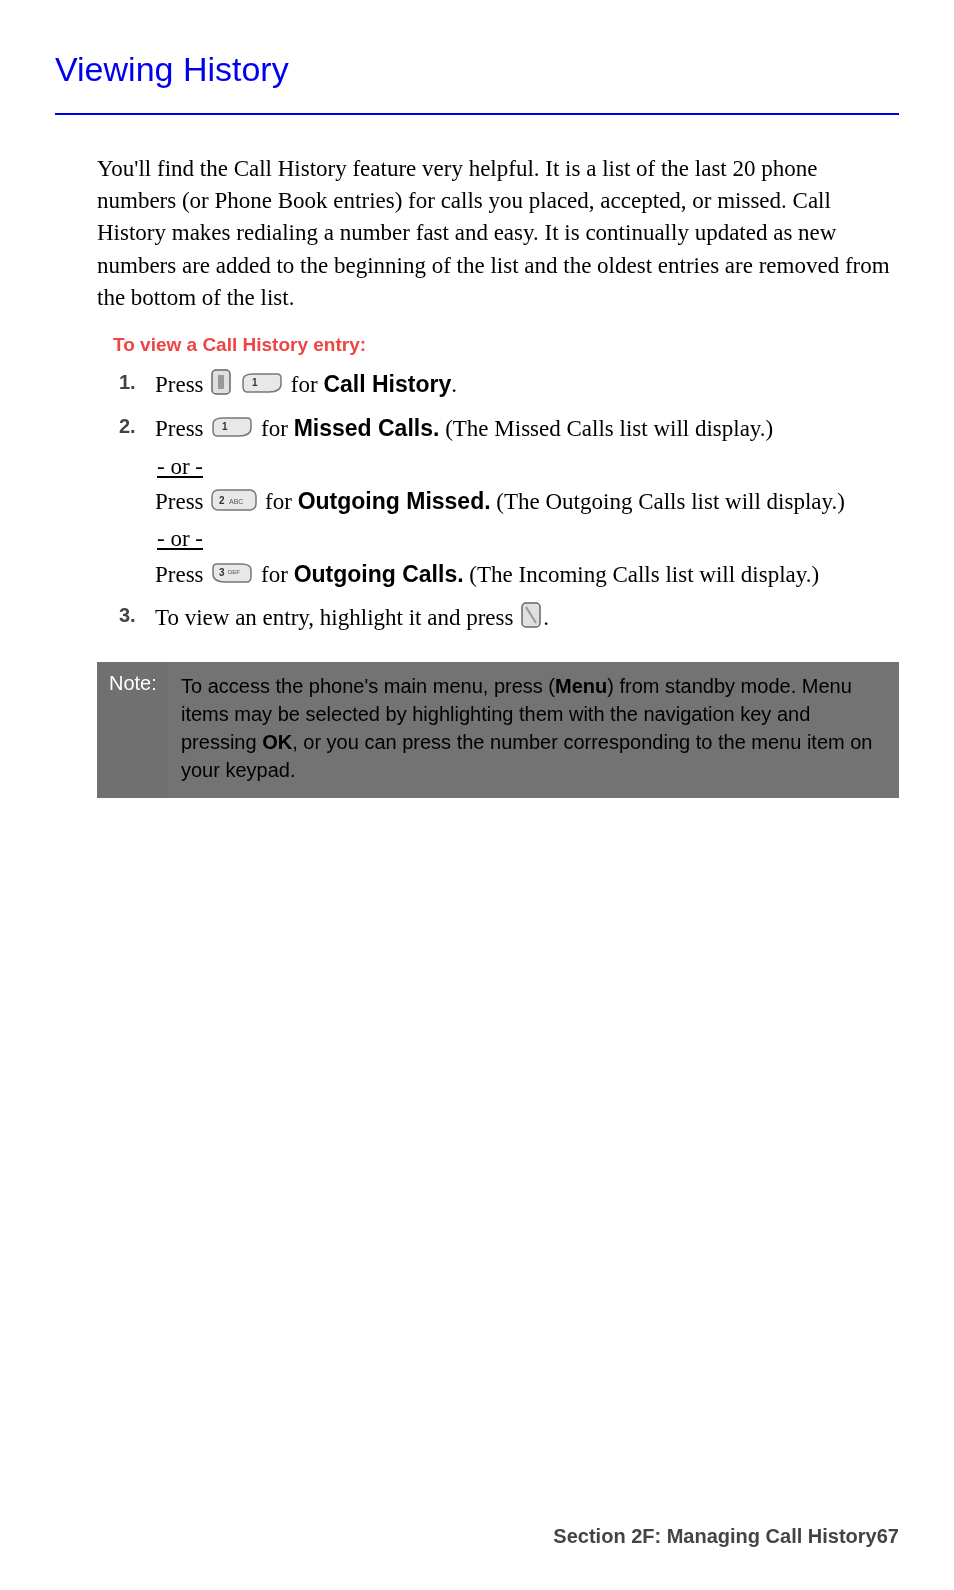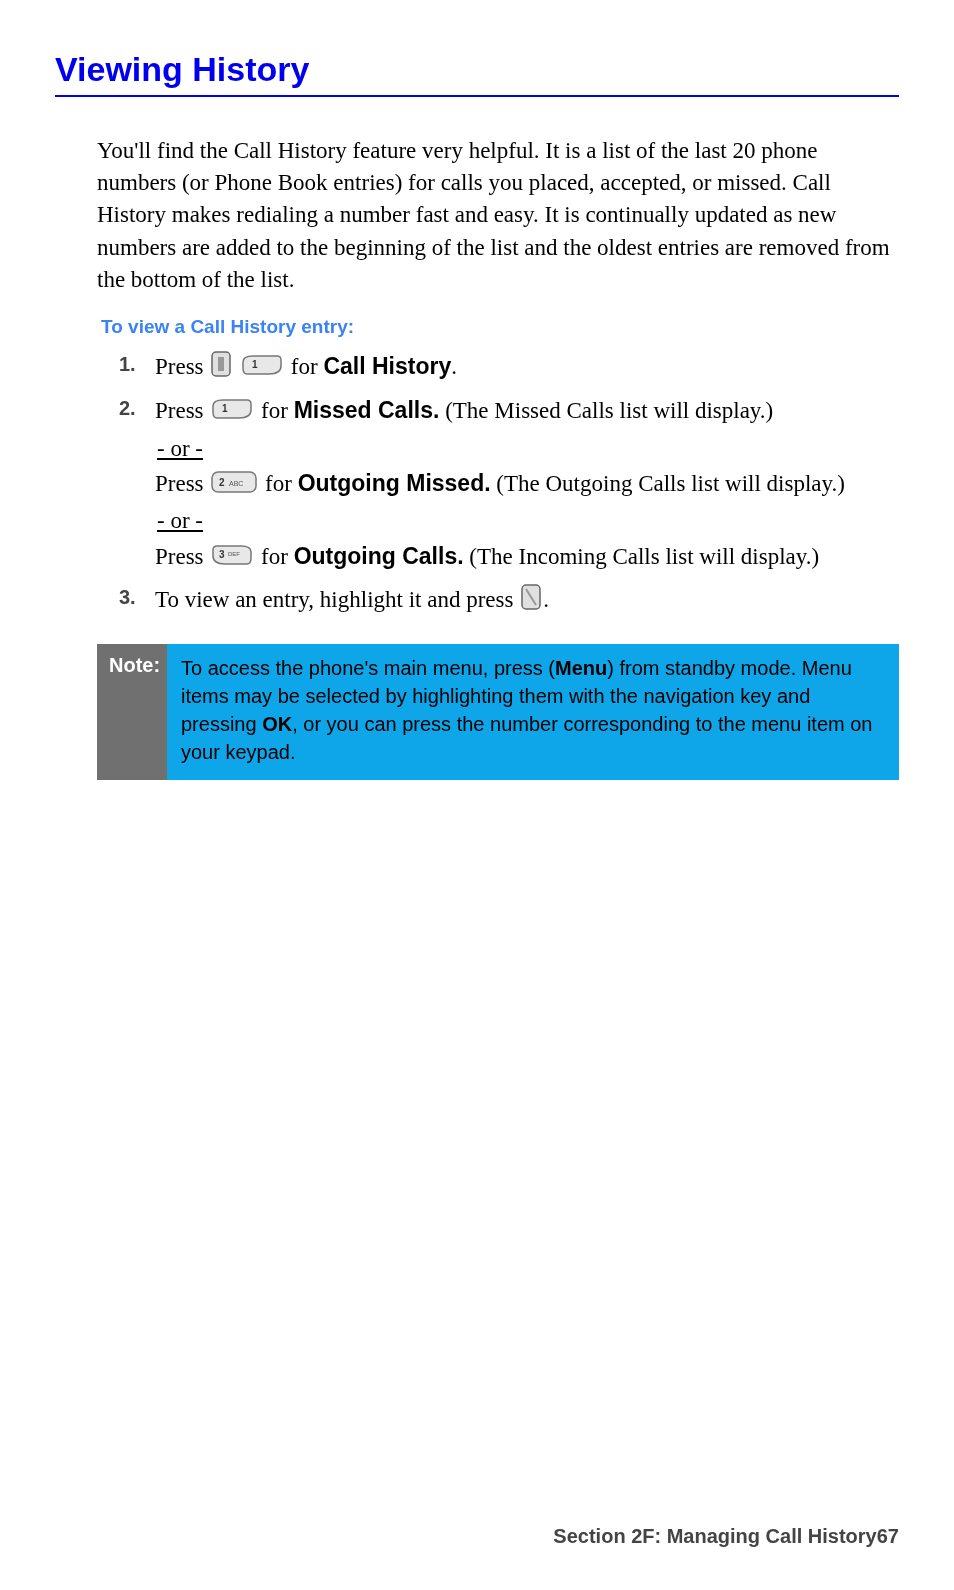--- a/index.html
+++ b/index.html
@@ -7,42 +7,42 @@
       margin: 0;
       padding: 50px 55px 40px 55px;
       width: 954px;
       height: 1590px;
       box-sizing: border-box;
       position: relative;
       color: #000;
     }
     .heading {
       font-family: Arial, Helvetica, sans-serif;
-      font-weight: bold;
+      font-weight: normal;
       font-size: 34px;
       color: #0000EE;
       margin: 0 0 10px 0;
-      padding-bottom: 6px;
+      padding-bottom: 24px;
       border-bottom: 2px solid #0000EE;
     }
     .content {
       padding-left: 42px;
       margin-top: 38px;
     }
     .paragraph {
       font-size: 23px;
       line-height: 1.4;
       margin: 0 0 20px 0;
     }
     .subheading {
       font-family: Arial, Helvetica, sans-serif;
       font-weight: bold;
       font-size: 19px;
-      color: #3b82f6;
-      margin: 14px 0 12px 4px;
+      color: #ef4444;
+      margin: 14px 0 12px 16px;
     }
     ol.steps {
       list-style: none;
       padding: 0;
       margin: 0 0 24px 0;
     }
     ol.steps > li {
       position: relative;
       padding-left: 58px;
       margin-bottom: 8px;
@@ -68,29 +68,29 @@
       margin: 0 2px;
     }
     .note-box {
       display: flex;
       margin-top: 20px;
     }
     .note-label {
       background: #707070;
       color: #fff;
       font-family: Arial, Helvetica, sans-serif;
-      font-weight: bold;
+      font-weight: normal;
       font-size: 20px;
       padding: 10px 12px;
       width: 70px;
       box-sizing: border-box;
       flex-shrink: 0;
     }
     .note-body {
-      background: #0ea5e9;
+      background: #737373;
       font-family: Arial, Helvetica, sans-serif;
       font-size: 20px;
       line-height: 1.4;
       padding: 10px 15px 14px 14px;
       flex: 1;
     }
     .footer {
       position: absolute;
       bottom: 42px;
       left: 55px;

